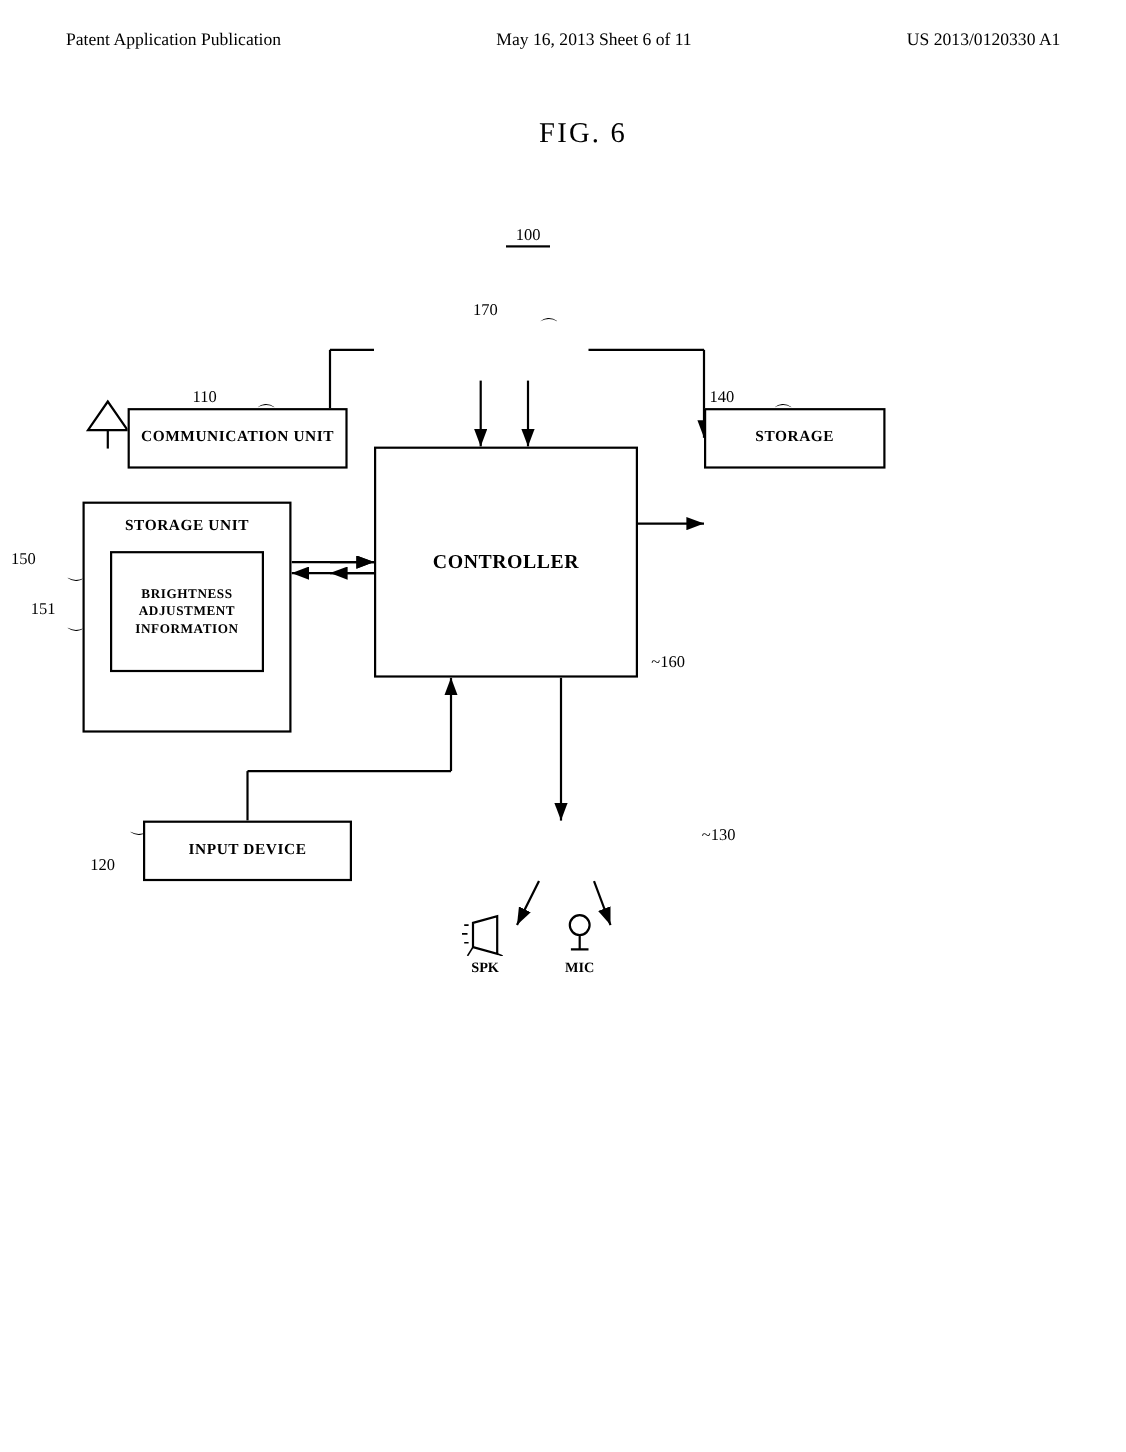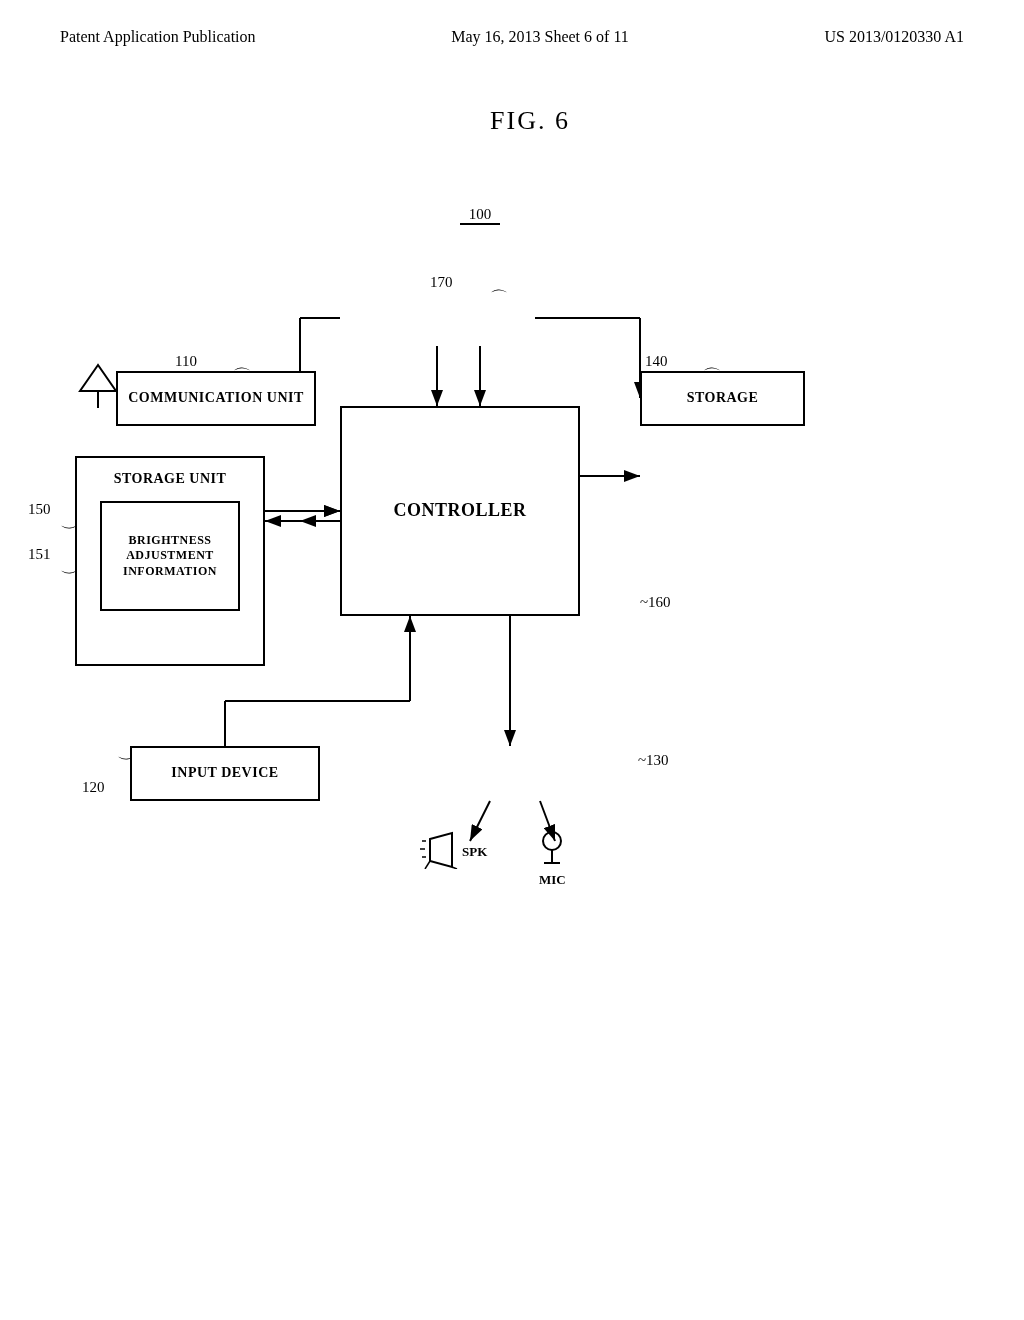--- a/index.html
+++ b/index.html
@@ -161,20 +161,21 @@
     .spk-mic-area {
       position: absolute;
       top: 685px;
       left: 420px;
       display: flex;
       gap: 50px;
       align-items: flex-start;
     }
     .spk-box {
       display: flex;
+      flex-direction: column;
       align-items: center;
       font-size: 13px;
       font-weight: bold;
     }
     .mic-box {
       display: flex;
       flex-direction: column;
       align-items: center;
       font-size: 13px;
       font-weight: bold;
@@ -252,27 +253,27 @@
 
   <div class="label" style="top:128px; left:430px;">170</div>
   <div style="position:absolute; top:140px; left:490px; font-size:18px;">⌒</div>
 
   <div class="label" style="top:207px; left:175px;">110</div>
   <div style="position:absolute; top:218px; left:233px; font-size:18px;">⌒</div>
 
   <div class="label" style="top:207px; left:645px;">140</div>
   <div style="position:absolute; top:218px; left:703px; font-size:18px;">⌒</div>
 
-  <div class="label" style="top:355px; left:28px;">150</div>
+  <div class="label" style="top:355px; left:10px;">150</div>
   <div style="position:absolute; top:362px; left:60px; font-size:18px; transform:rotate(180deg);">⌒</div>
 
   <div class="label" style="top:400px; left:28px;">151</div>
   <div style="position:absolute; top:407px; left:60px; font-size:18px; transform:rotate(180deg);">⌒</div>
 
-  <div class="label" style="top:448px; left:592px;margin-left:48px;">~160</div>
+  <div class="label" style="top:448px; left:592px;">~160</div>
 
   <div class="label" style="top:586px; left:82px;margin-top:47px;">120</div>
   <div style="position:absolute; top:593px; left:117px; font-size:18px; transform:rotate(180deg);">⌒</div>
 
   <div class="label" style="top:606px; left:638px;">~130</div>
 
 
   <div class="box box-comm">
     <span>COMMUNICATION UNIT</span>
   </div>

